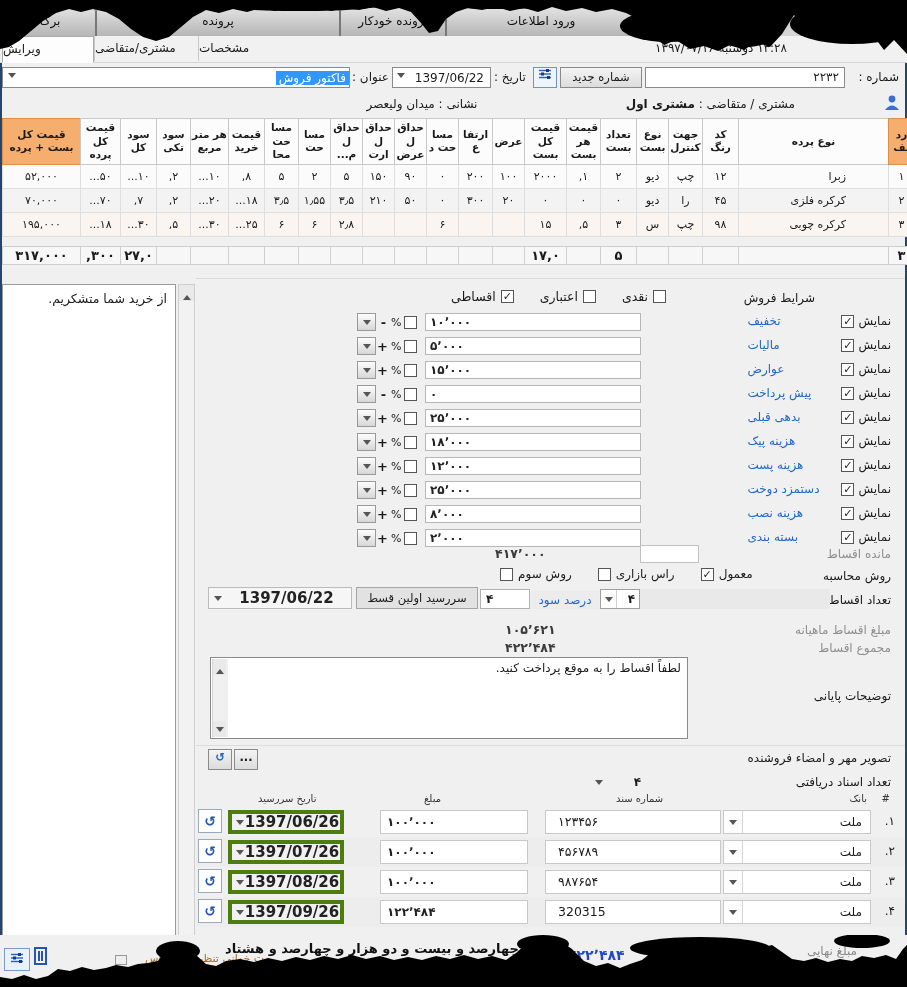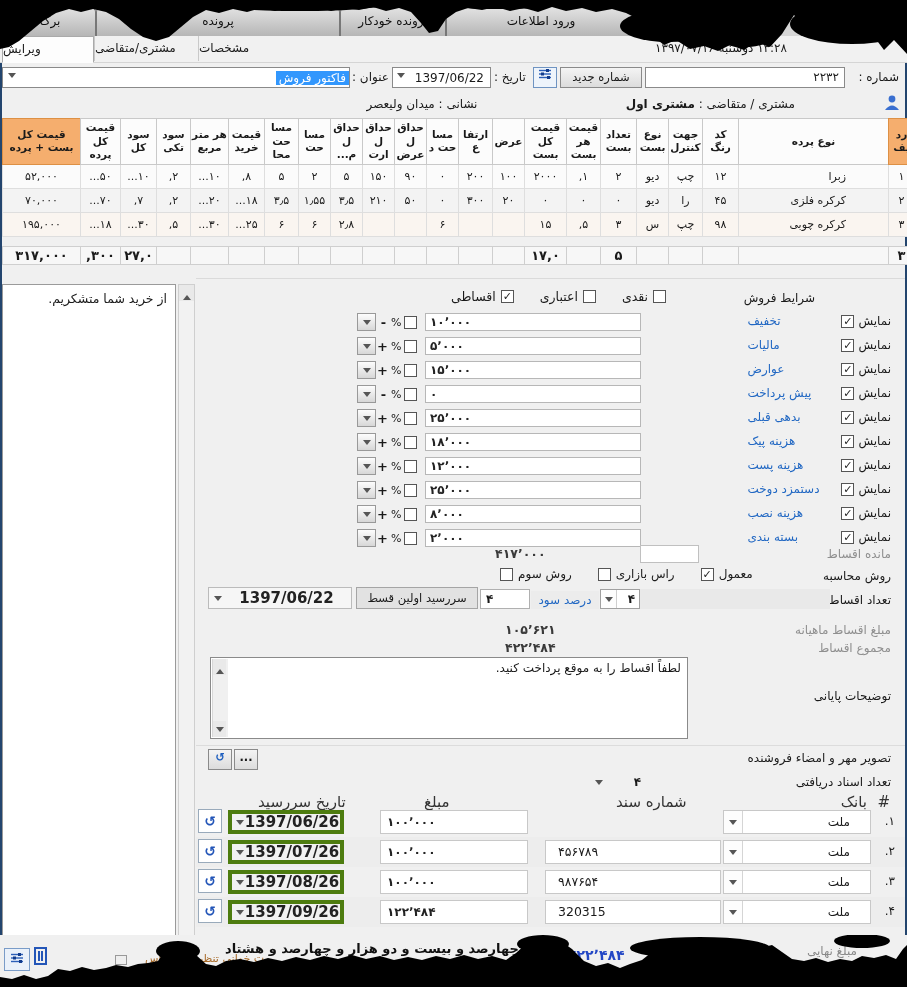--- a/index.html
+++ b/index.html
@@ -80,38 +80,38 @@
   #due-btn{position:absolute;left:160px;width:122px;height:22px;background:#e2e2e2;border:1px solid #a5a5a5;
            box-sizing:border-box;text-align:center;font-size:11.5px;line-height:20px}
   #due-combo{position:absolute;left:12px;width:144px;height:22px;background:#f6f6f6;border:1px solid #bbb;
              box-sizing:border-box;display:flex;direction:ltr;align-items:center}
   #due-combo .dd{flex:1;text-align:center;font-size:15px;font-weight:bold;color:#222;direction:ltr}
   
   #notes-box{position:absolute;left:14px;top:378px;width:478px;height:82px;background:#fff;border:1px solid #8a8a8a;box-sizing:border-box}
   #notes-box .ntext{position:absolute;right:6px;top:3px;font-size:12px}
   #notes-scroll{position:absolute;left:1px;top:1px;bottom:1px;width:15px;background:#f0f0f0;border-left:1px solid #d8d8d8}
   
-  .dh{position:absolute;font-size:15px;color:#333;white-space:nowrap}
+  .dh{position:absolute;font-size:10px;color:#333;white-space:nowrap}
   #doc-rows{position:absolute;top:528px;left:0;right:0}
   .d-row{position:relative;height:30px}
   .d-row.alt{background:#ededed}
   .d-btn{position:absolute;left:2px;top:2px;width:24px;height:24px;background:#fff;border:1px solid #9ab;
          box-sizing:border-box;overflow:hidden;text-align:center}
   .d-btn span{color:#2456b8;font-weight:bold;font-size:14px;line-height:22px}
   .d-date{position:absolute;left:32px;top:3px;width:116px;height:24px;background:#f1f1f1;border:4px solid #4d7c0f;
           box-sizing:border-box;display:flex;direction:ltr;align-items:center}
   .d-date .dd{flex:1;text-align:center;font-size:15px;font-weight:bold;color:#222;direction:ltr}
   .d-amt{position:absolute;left:184px;top:3px;width:148px;height:24px;background:#fff;border:1px solid #c8c8c8;box-sizing:border-box}
   .d-amt span{display:block;direction:ltr;text-align:left;padding-left:6px;font-weight:bold;font-size:12px;line-height:22px;color:#222}
   .d-doc{position:absolute;left:349px;top:3px;width:176px;height:24px;background:#fff;border:1px solid #c8c8c8;box-sizing:border-box}
   .d-doc span{display:block;text-align:left;direction:ltr;padding-left:12px;font-size:12.5px;line-height:22px}
   .d-bank{position:absolute;left:527px;top:3px;width:148px;height:24px;background:#fff;border:1px solid #c8c8c8;
           box-sizing:border-box;display:flex;direction:ltr;align-items:center}
   .d-bank .ba{width:18px;height:100%;background:#fdfdfd;border-right:1px solid #d5d5d5;display:flex;align-items:center;justify-content:center}
-  .d-bank .bv{flex:1;text-align:right;padding-right:20px;font-size:12px}
+  .d-bank .bv{flex:1;text-align:right;padding-right:8px;font-size:12px}
   .d-num{position:absolute;right:10px;top:7px;font-size:12px}
   
   #footer{position:absolute;left:0;right:0;top:935px;height:52px;background:#f0f0f0}
   #f-words{position:absolute;left:225px;top:6px;font-size:13px;font-weight:bold;color:#111}
   #f-amount{position:absolute;left:568px;top:12px;font-size:14px;font-weight:bold;color:#2347c5;direction:ltr}
   #f-final{position:absolute;right:50px;top:9px;font-size:12px;color:#8a8a8a}
   #f-warn{position:absolute;left:145px;top:17px;font-size:11px;color:#a86a28;white-space:nowrap}
   #f-frag{position:absolute;right:18px;top:17px;font-size:11px;color:#a86a28}
   #f-btn1{position:absolute;left:4px;top:13px;width:26px;height:23px;background:#eaf1fa;border:1px solid #7a9cc8;box-sizing:border-box;
           display:flex;align-items:center;justify-content:center}
@@ -660,20 +660,23 @@
   <div id="doc-rows">
       <div class="d-row">
         <div class="d-btn"><span>↺</span></div>
         <div class="d-date" style="padding-left: 4px;">
           <span class="tri"></span>
           <span class="dd">1397/06/26</span>
         </div>
         <div class="d-amt">
           <span>۱۰۰٬۰۰۰</span>
         </div>
+        <div class="d-doc">
+          <span>۱۲۳۴۵۶</span>
+        </div>
         <div class="d-bank">
           <span class="ba">
             <span class="tri"></span>
           </span>
           <span class="bv">ملت</span>
         </div>
         <span class="d-num">۱.</span>
       </div>
       <div class="d-row alt">
         <div class="d-btn"><span>↺</span></div>

